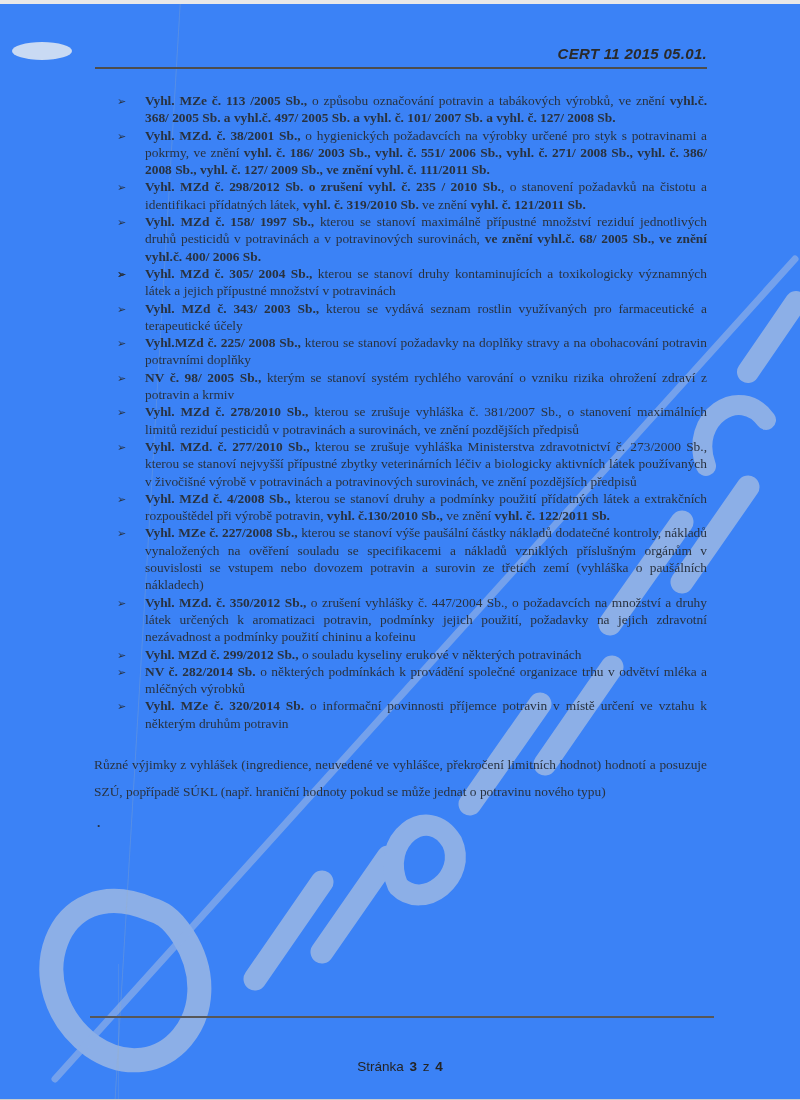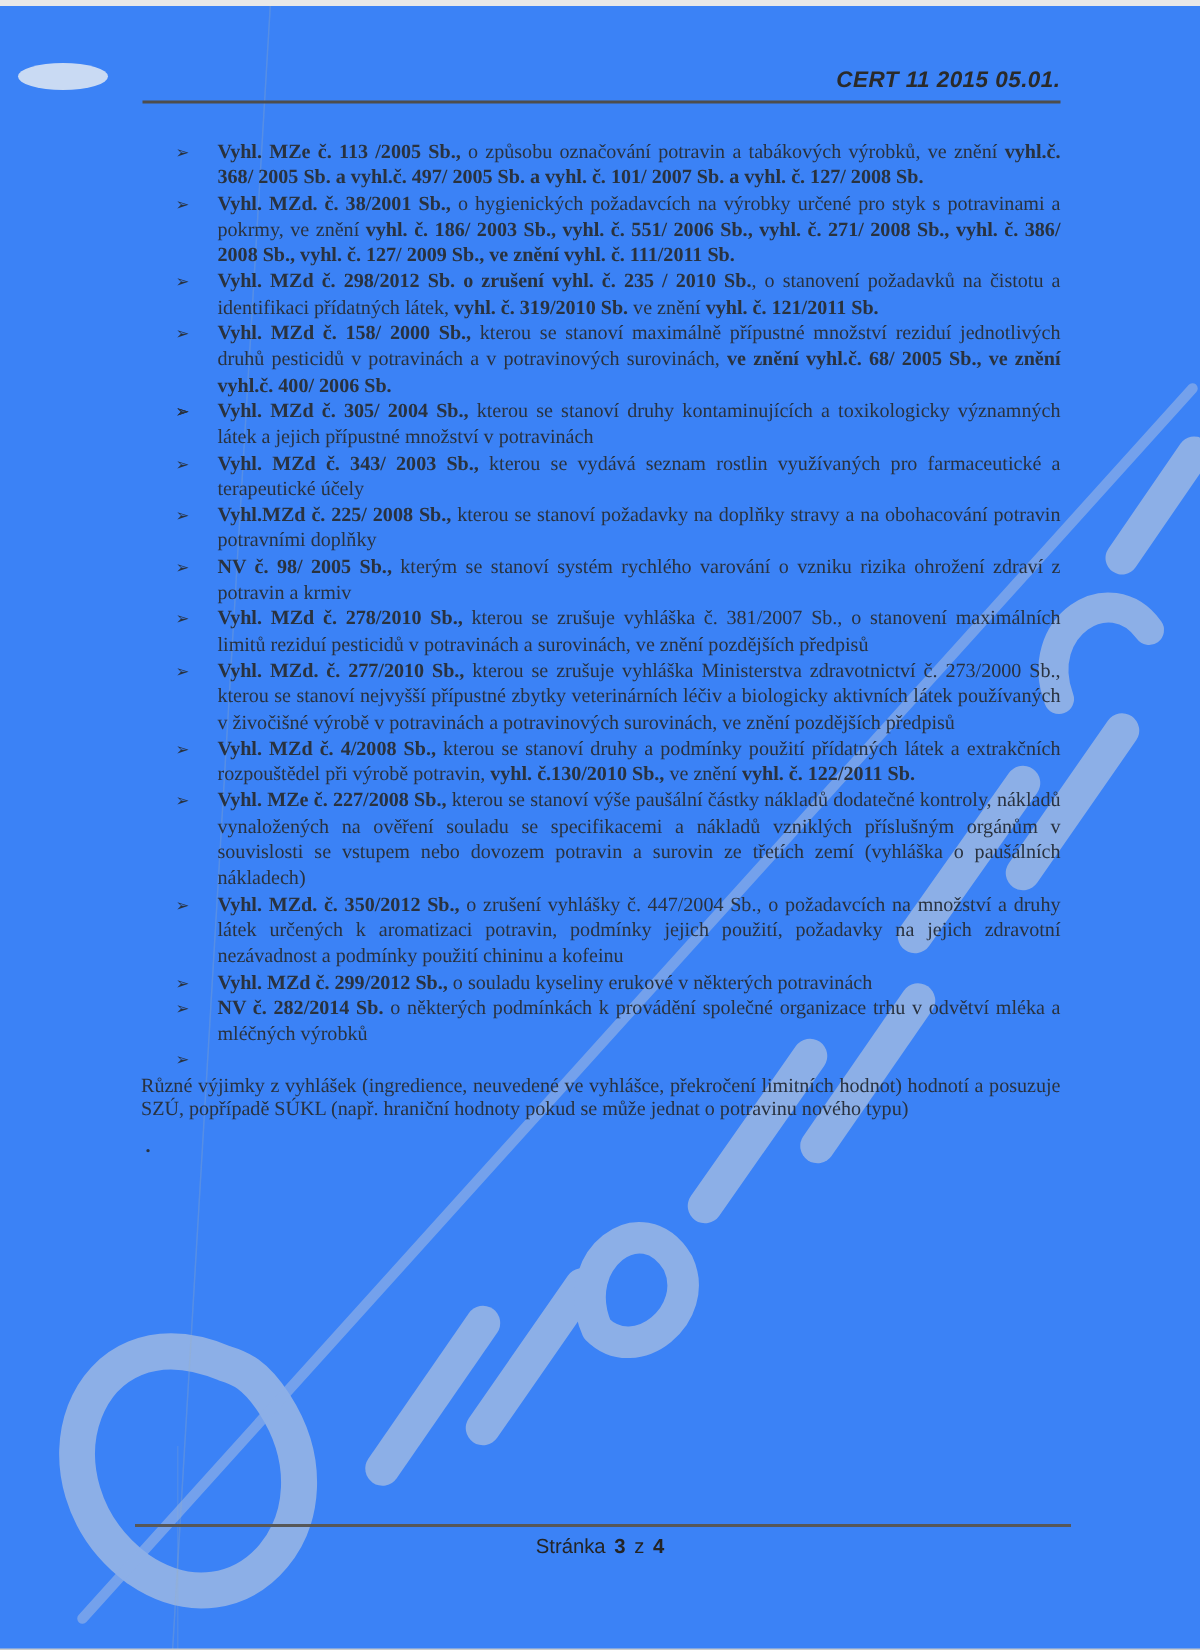--- a/index.html
+++ b/index.html
@@ -36,25 +36,25 @@
   }
   .li{position:relative;padding-left:51px;text-align:justify;}
   .blt{
     position:absolute;left:23px;top:1px;
     font-family:"DejaVu Sans", sans-serif;
     font-size:11px;line-height:17.3px;color:var(--ink);
   }
   .b{font-weight:700;}
   .para{margin:0;text-align:justify;}
   .decl{margin-top:27px;font-size:13.6px;line-height:19.5px;}
-  .note{margin-top:19px;line-height:15px;}
+  .note{margin-top:19px;line-height:27px;}
   .stray{margin-top:9px;margin-left:3px;font-weight:700;}
   .frule{position:absolute;top:1012px;left:90px;width:624px;height:2px;background:#575757;}
   .fline{
-    position:absolute;top:1019px;left:0;width:800px;text-align:center;
+    position:absolute;top:1055px;left:0;width:800px;text-align:center;
     font-family:"Liberation Sans", sans-serif;font-size:13.5px;color:#242424;
   }
   .fline b{font-weight:700;}
   .fline span, .fline b{margin:0 1px;}
   .scan-edge{position:absolute;left:0;bottom:2px;width:800px;height:3px;background:#c9cccd;}
 </style>
 </head>
 <body>
 
 <div class="page">
@@ -80,35 +80,35 @@
   <div class="fold2"></div>
 
   <div class="cert">CERT 11 2015 05.01.</div>
   <div class="hrule"></div>
 
   <div class="body">
     <div id="reg-list">
         <div class="li"><span class="blt">➢</span><span><span class="b">Vyhl. MZe č. 113 /2005 Sb.,</span><span> o způsobu označování potravin a tabákových výrobků, ve znění </span><span class="b">vyhl.č. 368/ 2005 Sb. a vyhl.č. 497/ 2005 Sb. a vyhl. č. 101/ 2007 Sb. a vyhl. č. 127/ 2008 Sb.</span></span></div>
         <div class="li"><span class="blt">➢</span><span><span class="b">Vyhl. MZd. č. 38/2001 Sb.,</span><span> o hygienických požadavcích na výrobky určené pro styk s potravinami a pokrmy, ve znění </span><span class="b">vyhl. č. 186/ 2003 Sb., vyhl. č. 551/ 2006 Sb., vyhl. č. 271/ 2008 Sb., vyhl. č. 386/ 2008 Sb., vyhl. č. 127/ 2009 Sb., ve znění vyhl. č. 111/2011 Sb.</span></span></div>
         <div class="li"><span class="blt">➢</span><span><span class="b">Vyhl. MZd č. 298/2012 Sb. o zrušení vyhl. č. 235 / 2010 Sb.</span><span>, o stanovení požadavků na čistotu a identifikaci přídatných látek, </span><span class="b">vyhl. č. 319/2010 Sb.</span><span> ve znění </span><span class="b">vyhl. č. 121/2011 Sb.</span></span></div>
-        <div class="li"><span class="blt">➢</span><span><span class="b">Vyhl. MZd č. 158/ 2000 Sb.,</span><span> kterou se stanoví maximálně přípustné množství reziduí jednotlivých druhů pesticidů v potravinách a v potravinových surovinách, </span><span class="b">ve znění vyhl.č. 68/ 2005 Sb., ve znění vyhl.č. 400/ 2006 Sb.</span></span></div>
+        <div class="li"><span class="blt">➢</span><span><span class="b">Vyhl. MZd č. 158/ 1997 Sb.,</span><span> kterou se stanoví maximálně přípustné množství reziduí jednotlivých druhů pesticidů v potravinách a v potravinových surovinách, </span><span class="b">ve znění vyhl.č. 68/ 2005 Sb., ve znění vyhl.č. 400/ 2006 Sb.</span></span></div>
         <div class="li"><span class="blt">➢</span></div>
         <div class="li"><span class="blt">➢</span></div>
         <div class="li"><span class="blt">➢</span><span><span class="b">Vyhl. MZd č. 305/ 2004 Sb.,</span><span> kterou se stanoví druhy kontaminujících a toxikologicky významných látek a jejich přípustné množství v potravinách</span></span></div>
         <div class="li"><span class="blt">➢</span><span><span class="b">Vyhl. MZd č. 343/ 2003 Sb.,</span><span> kterou se vydává seznam rostlin využívaných pro farmaceutické a terapeutické účely</span></span></div>
         <div class="li"><span class="blt">➢</span><span><span class="b">Vyhl.MZd č. 225/ 2008 Sb.,</span><span> kterou se stanoví požadavky na doplňky stravy a na obohacování potravin potravními doplňky</span></span></div>
         <div class="li"><span class="blt">➢</span><span><span class="b">NV č. 98/ 2005 Sb.,</span><span> kterým se stanoví systém rychlého varování o vzniku rizika ohrožení zdraví z potravin a krmiv</span></span></div>
         <div class="li"><span class="blt">➢</span><span><span class="b">Vyhl. MZd č. 278/2010 Sb.,</span><span> kterou se zrušuje vyhláška č. 381/2007 Sb., o stanovení maximálních limitů reziduí pesticidů v potravinách a surovinách, ve znění pozdějších předpisů</span></span></div>
         <div class="li"><span class="blt">➢</span><span><span class="b">Vyhl. MZd. č. 277/2010 Sb.,</span><span> kterou se zrušuje vyhláška Ministerstva zdravotnictví č. 273/2000 Sb., kterou se stanoví nejvyšší přípustné zbytky veterinárních léčiv a biologicky aktivních látek používaných v živočišné výrobě v potravinách a potravinových surovinách, ve znění pozdějších předpisů</span></span></div>
         <div class="li"><span class="blt">➢</span><span><span class="b">Vyhl. MZd č. 4/2008 Sb.,</span><span> kterou se stanoví druhy a podmínky použití přídatných látek a extrakčních rozpouštědel při výrobě potravin, </span><span class="b">vyhl. č.130/2010 Sb.,</span><span> ve znění </span><span class="b">vyhl. č. 122/2011 Sb.</span></span></div>
         <div class="li"><span class="blt">➢</span><span><span class="b">Vyhl. MZe č. 227/2008 Sb.,</span><span> kterou se stanoví výše paušální částky nákladů dodatečné kontroly, nákladů vynaložených na ověření souladu se specifikacemi a nákladů vzniklých příslušným orgánům v souvislosti se vstupem nebo dovozem potravin a surovin ze třetích zemí (vyhláška o paušálních nákladech)</span></span></div>
         <div class="li"><span class="blt">➢</span><span><span class="b">Vyhl. MZd. č. 350/2012 Sb.,</span><span> o zrušení vyhlášky č. 447/2004 Sb., o požadavcích na množství a druhy látek určených k aromatizaci potravin, podmínky jejich použití, požadavky na jejich zdravotní nezávadnost a podmínky použití chininu a kofeinu</span></span></div>
         <div class="li"><span class="blt">➢</span><span><span class="b">Vyhl. MZd č. 299/2012 Sb.,</span><span> o souladu kyseliny erukové v některých potravinách</span></span></div>
         <div class="li"><span class="blt">➢</span><span><span class="b">NV č. 282/2014 Sb.</span><span> o některých podmínkách k provádění společné organizace trhu v odvětví mléka a mléčných výrobků</span></span></div>
-        <div class="li"><span class="blt">➢</span></div>
+        <div class="li"><span class="blt">➢</span><span><span class="b">Vyhl. MZe č. 320/2014 Sb.</span><span> o informační povinnosti příjemce potravin v místě určení ve vztahu k některým druhům potravin</span></span></div>
       </div>
     <p id="note" class="para note"><span>Různé výjimky z vyhlášek (ingredience, neuvedené ve vyhlášce, překročení limitních hodnot) hodnotí a posuzuje SZÚ, popřípadě SÚKL (např. hraniční hodnoty pokud se může jednat o potravinu nového typu)</span></p>
     <div class="stray">.</div>
   </div>
 
   <div class="frule"></div>
   <div class="fline">
     <span>Stránka</span>
     <b>3</b>
     <span>z</span>

